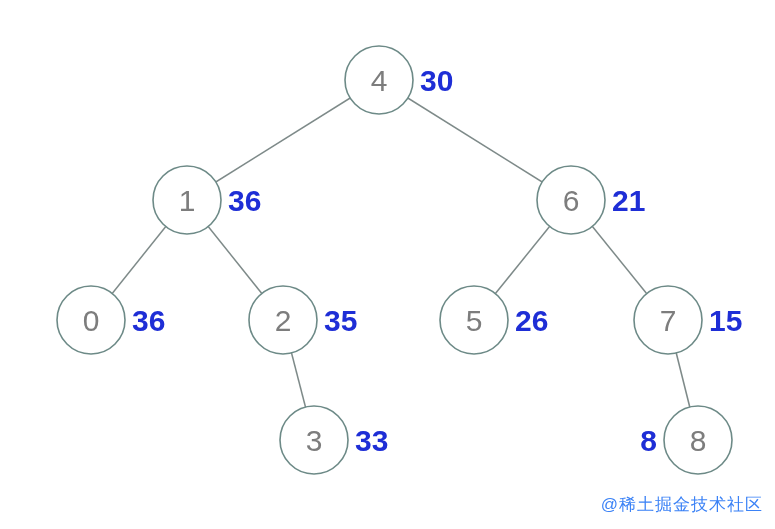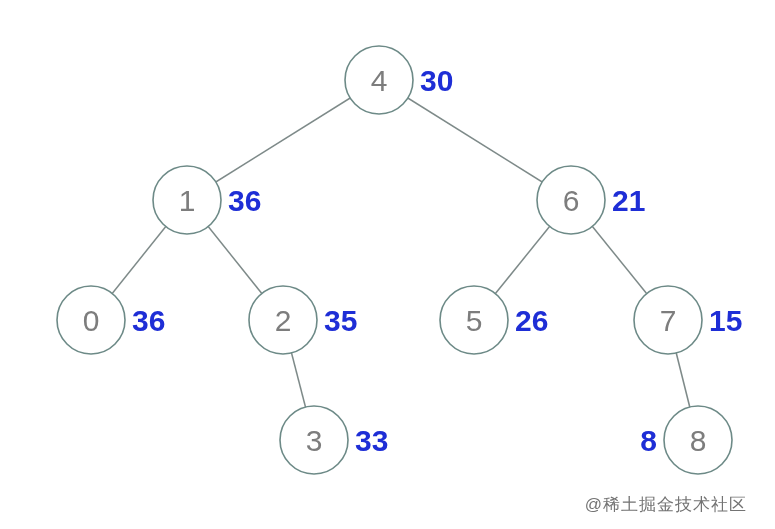--- a/index.html
+++ b/index.html
@@ -25,25 +25,25 @@
     font-size: 30px;
     font-weight: 400;
   }
   #tree-svg text.node-label {
     font-family: "Liberation Sans", "DejaVu Sans", sans-serif;
     font-size: 30px;
     font-weight: 700;
   }
   #watermark {
     position: absolute;
-    right: 28px;
+    right: 12px;
     bottom: 13px;
     font-size: 17px;
     letter-spacing: 1px;
-    color: #737373;
+    color: #3b82f6;
     user-select: none;
   }
 </style>
 </head>
 <body>
 
 <div id="stage">
   <svg id="tree-svg" width="775" height="529" viewBox="0 0 775 529">
       <line x1="379" y1="80" x2="187" y2="200" stroke="#7e8a89" stroke-width="1.5"></line>
       <line x1="379" y1="80" x2="571" y2="200" stroke="#7e8a89" stroke-width="1.5"></line>

